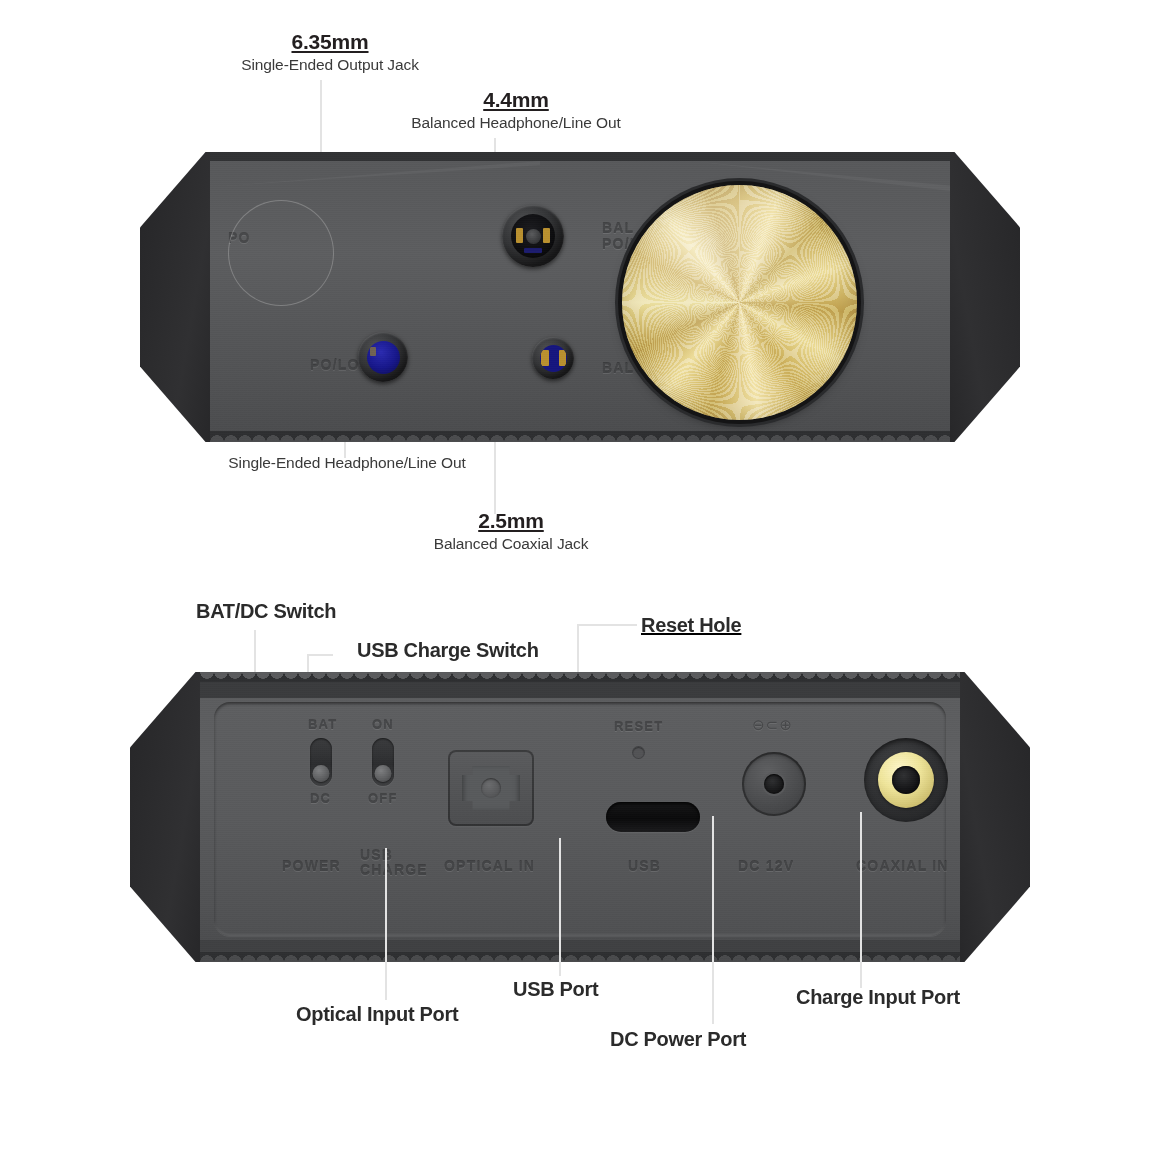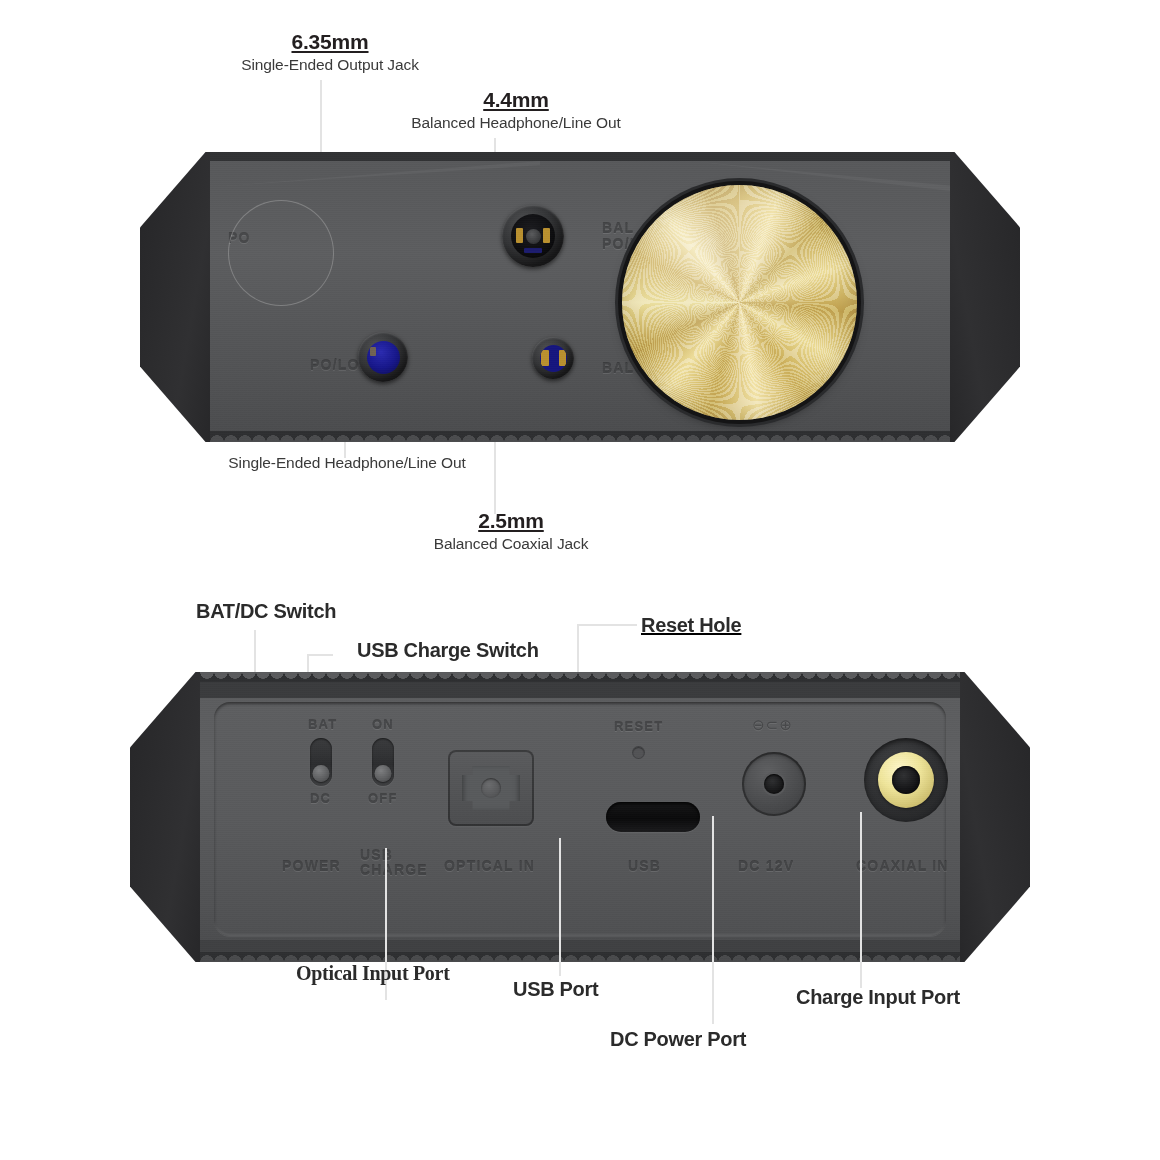--- a/index.html
+++ b/index.html
@@ -402,21 +402,21 @@
       <div id="coax" style="left:664px; top:66px;">
         <div class="ring">
           <div class="core"></div>
         </div>
       </div>
       <div class="engrave" style="left:656px; top:186px; font-size:14px;">COAXIAL IN</div>
     </div>
   </div>
 
   <div class="lead v" style="left:385px; top:848px; height:152px;"></div>
-  <div class="callout lft" style="left:296px; top:962px;font-family:Liberation Serif, serif;">
+  <div class="callout lft" style="left:296px; top:1003px;">
     <div class="ttlb">Optical Input Port</div>
   </div>
 
   <div class="lead v" style="left:559px; top:838px; height:138px;"></div>
   <div class="callout lft" style="left:513px; top:978px;">
     <div class="ttlb">USB Port</div>
   </div>
 
   <div class="lead v" style="left:712px; top:816px; height:208px;"></div>
   <div class="callout lft" style="left:610px; top:1028px;">

